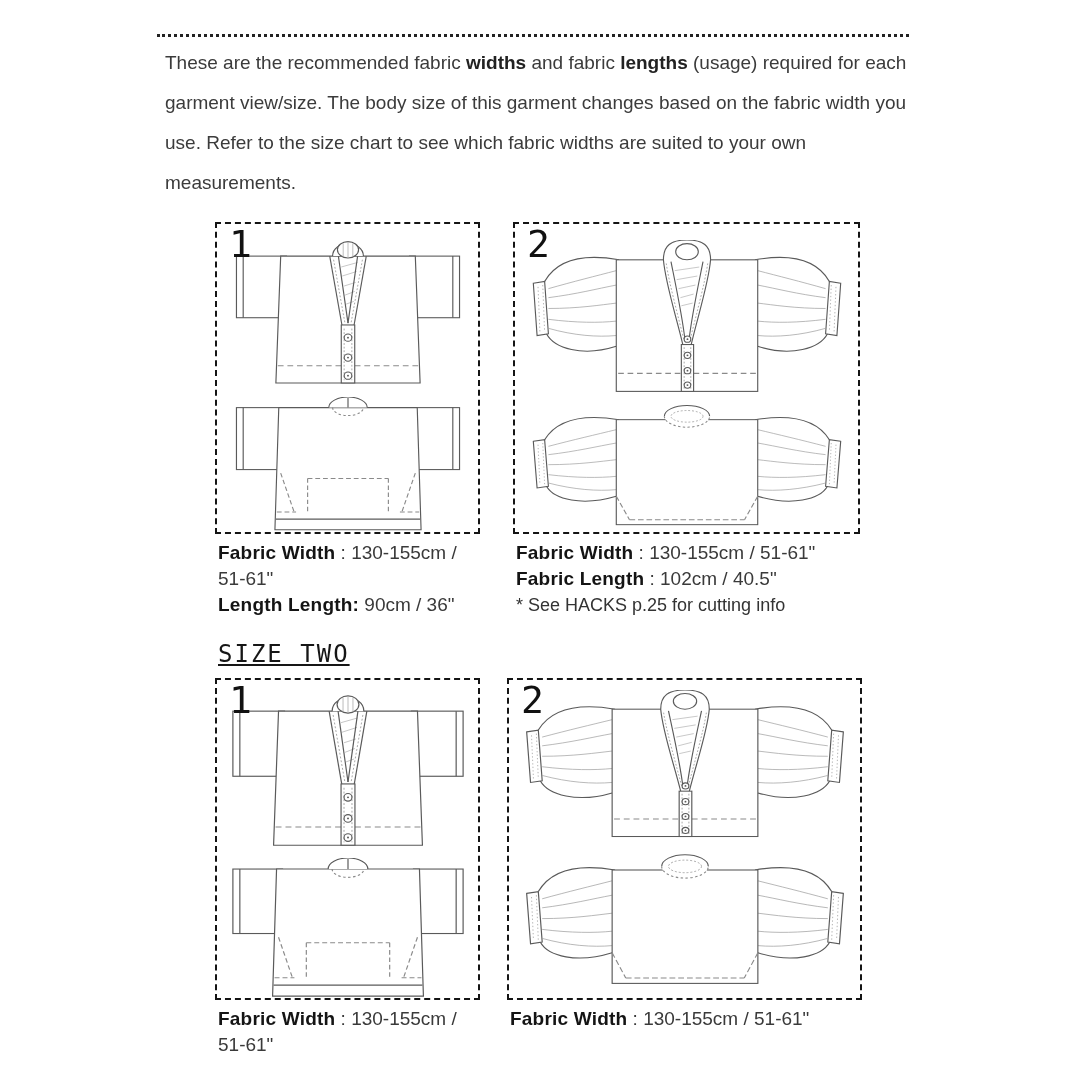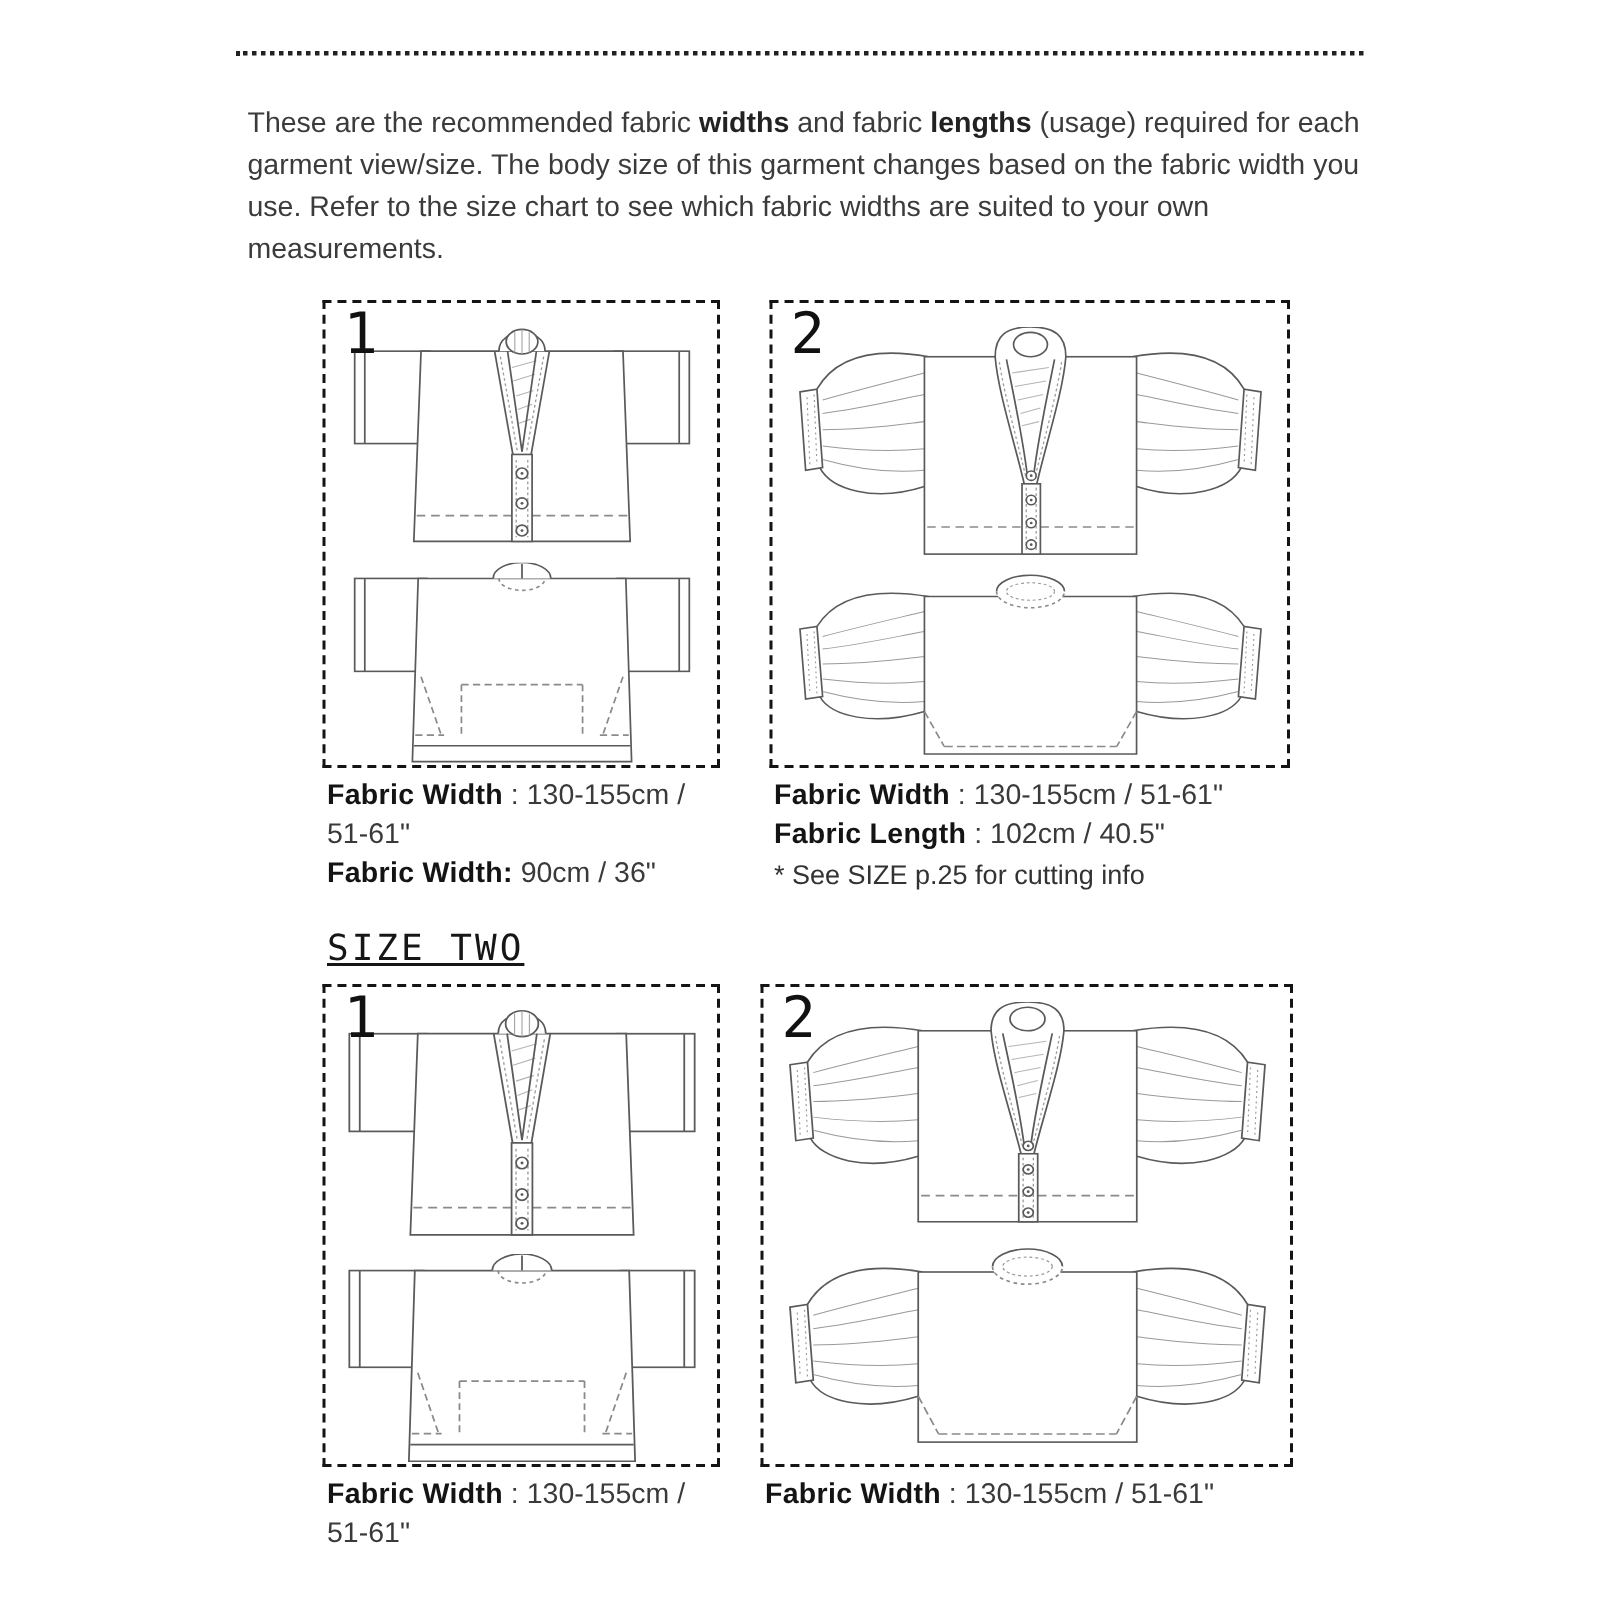--- a/index.html
+++ b/index.html
@@ -11,21 +11,21 @@
   .page{position:absolute;left:165px;top:10px;width:745px;}
   .title{
     font-family:"DejaVu Sans Mono",monospace;
     font-size:35px;letter-spacing:1.5px;color:#1c1c1c;
     white-space:nowrap;margin:4px 0 0 4px;
   }
   .dotted-rule{
     border:0;border-top:3px dotted #222;margin:24px 0 0 -8px;width:752px;height:0;
   }
   .intro{
-    margin-top:32px;font-size:19px;line-height:28px;color:#3b3b3b;width:742px;
+    margin-top:6px;font-size:19px;line-height:40px;color:#3b3b3b;width:742px;
   }
   .intro b{color:#222;}
   .size-heading{
     font-family:"DejaVu Sans Mono",monospace;
     font-size:24px;letter-spacing:2px;color:#161616;
     margin:16px 0 10px 53px;white-space:nowrap;
   }
   .size-heading.second{margin-top:22px;text-decoration:underline;}
   .views-row{display:flex;margin-left:50px;align-items:flex-start;}
   .view-box{
@@ -253,27 +253,27 @@
         </svg>
       <svg class="garment" width="330" height="125" viewBox="0 0 350 150" preserveAspectRatio="none" style="margin-top:8px;">
           <use href="#balloon-back"></use>
         </svg>
     </div>
   </div>
 
   <div class="captions-row one">
     <div class="caption cap-s1v1">
       <div><b>Fabric Width</b><span> : 130-155cm / 51-61"</span></div>
-      <div><b>Fabric Width:</b><span> 90cm / 36"</span></div>
+      <div><b>Length Length:</b><span> 90cm / 36"</span></div>
       <div class="note"></div>
     </div>
     <div class="caption cap-s1v2">
       <div><b>Fabric Width</b><span> : 130-155cm / 51-61"</span></div>
       <div><b>Fabric Length</b><span> : 102cm / 40.5"</span></div>
-      <div class="note">* See SIZE p.25 for cutting info</div>
+      <div class="note">* See HACKS p.25 for cutting info</div>
     </div>
   </div>
 
   <div class="size-heading second">SIZE TWO</div>
 
   <div class="views-row row-two">
     <div class="view-box box-s2v1">
       <span class="view-number">1</span>
       <svg class="garment" width="258" height="158" viewBox="0 0 260 165" preserveAspectRatio="none" style="margin-top:12px;">
           <use href="#short-front"></use>

